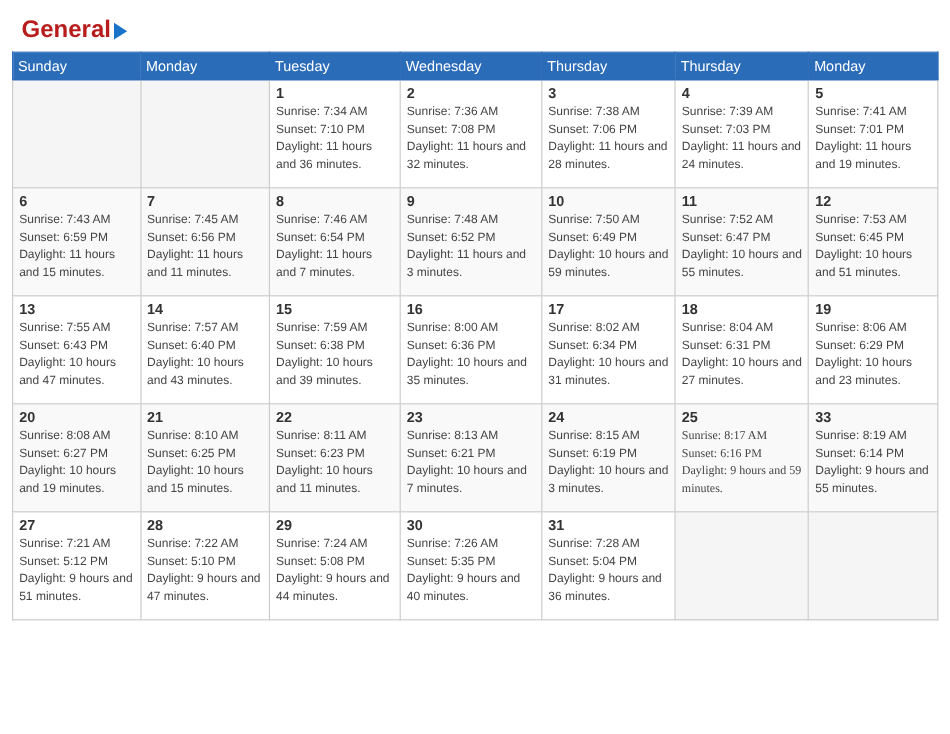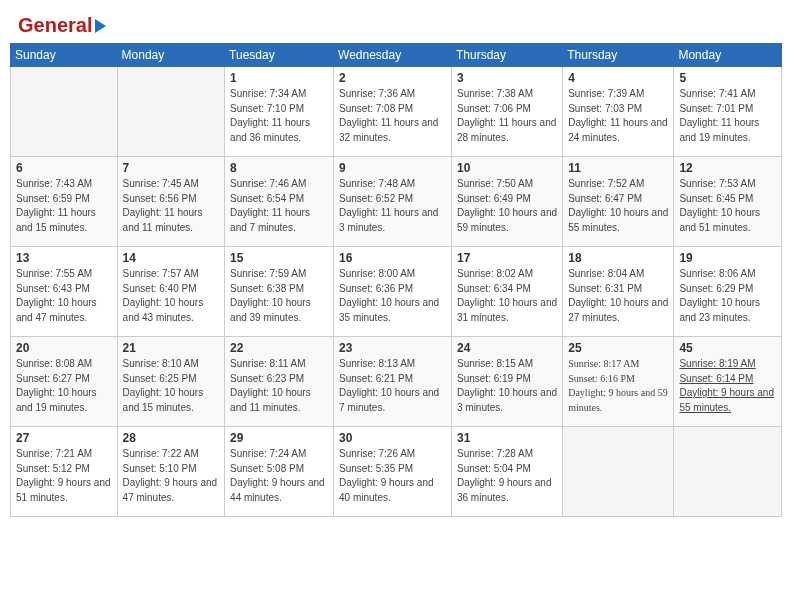--- a/index.html
+++ b/index.html
@@ -259,22 +259,22 @@
 Sunset: 6:19 PM
 Daylight: 10 hours and 3 minutes.</div>
         </td>
         <td>
           <span class="day-num">25</span>
           <div class="day-info" style="white-space: pre-line; font-family: Liberation Serif, serif;">Sunrise: 8:17 AM
 Sunset: 6:16 PM
 Daylight: 9 hours and 59 minutes.</div>
         </td>
         <td>
-          <span class="day-num">45</span>
-          <div class="day-info" style="white-space: pre-line; text-decoration: underline;">Sunrise: 8:19 AM
+          <span class="day-num">33</span>
+          <div class="day-info" style="white-space: pre-line;">Sunrise: 8:19 AM
 Sunset: 6:14 PM
 Daylight: 9 hours and 55 minutes.</div>
         </td>
       </tr>
       <tr>
         <td>
           <span class="day-num">27</span>
           <div class="day-info" style="white-space: pre-line;">Sunrise: 7:21 AM
 Sunset: 5:12 PM
 Daylight: 9 hours and 51 minutes.</div>

